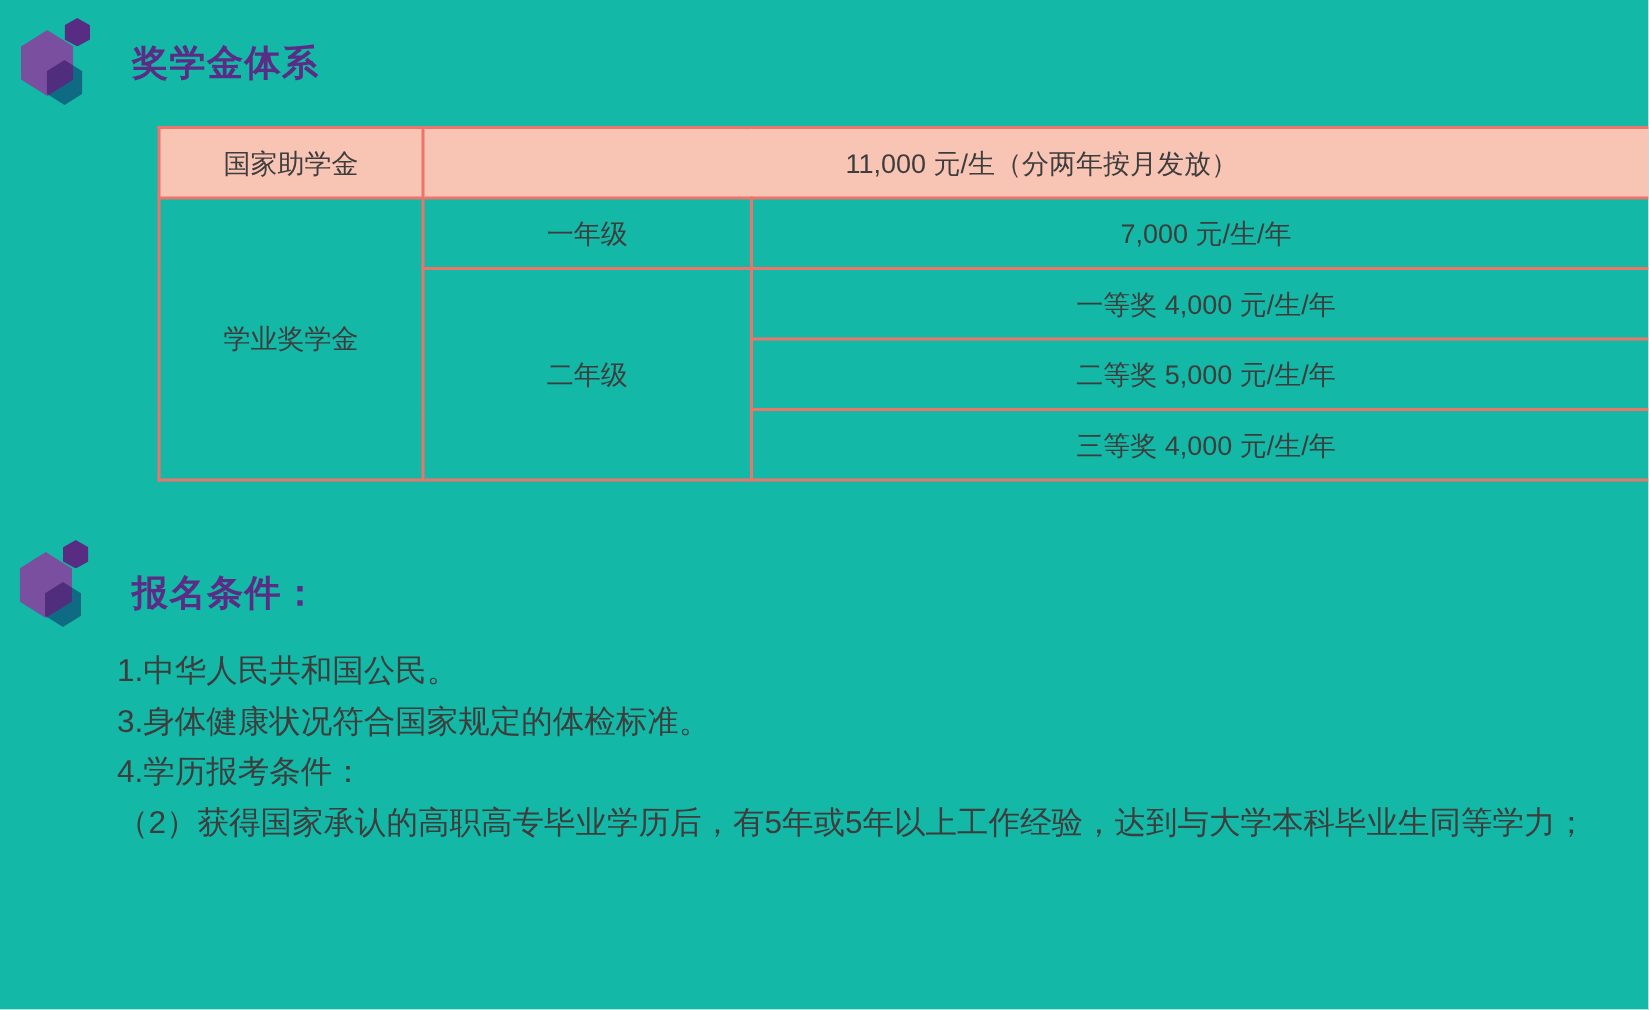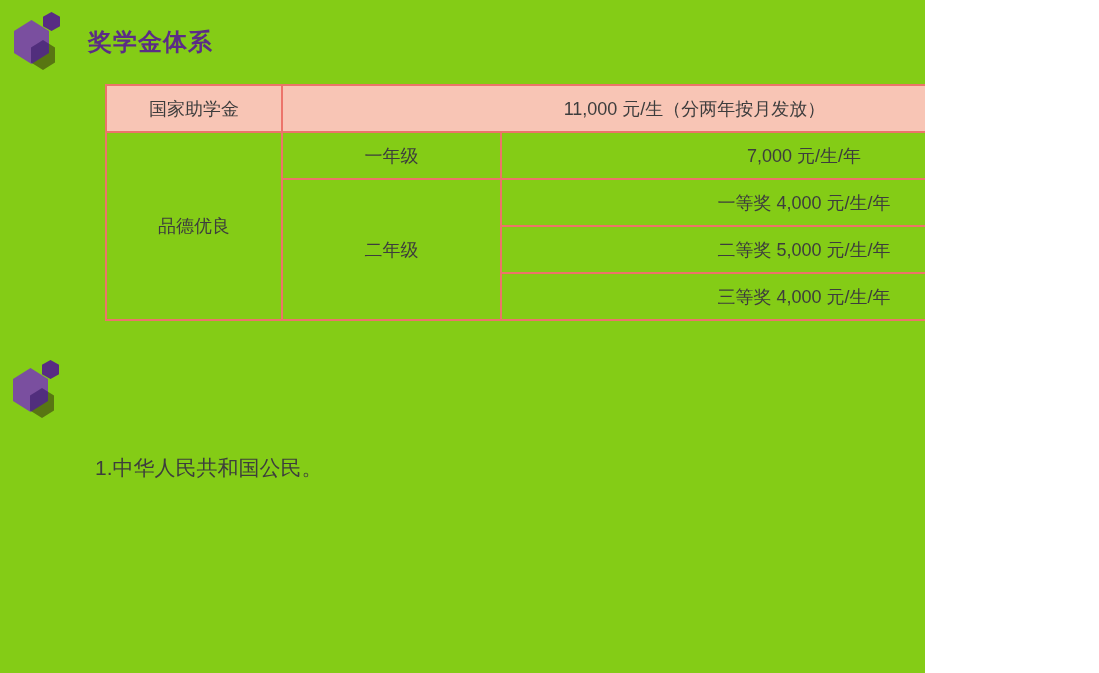--- a/index.html
+++ b/index.html
@@ -12,23 +12,23 @@
     --body-text:#3d3d3d;
   }
   *{margin:0;padding:0;box-sizing:border-box;}
   html,body{background:#fff;}
   body{
     font-family:"Liberation Sans","DejaVu Sans",sans-serif;
     color:var(--body-text);
   }
   .page{
     position:relative;
-    width:925px;
+    width:1099px;
     height:673px;
-    background:#84cc16;
+    background:#14b8a6;
     overflow:hidden;
   }
   
   .hex-cluster{
     position:absolute;
     width:64px;
     height:62px;
   }
   .hex{
     position:absolute;
@@ -85,26 +85,25 @@
   }
   .scholarship-table tr.hdr td{
     background:var(--table-header-bg);
   }
   .col-1{width:176px;}
   .col-2{width:219px;}
   .col-3{width:606px;}
   
   .requirements{
     position:absolute;
-    left:95px;
+    left:78px;
     top:431px;
     font-size:21px;
     line-height:33.5px;
     color:var(--body-text);
-    margin-top:20px;
   }
   .req-line{white-space:nowrap;}
 </style>
 </head>
 <body>
 
 <div class="page">
 
   <div class="hex-cluster" id="hex-1">
     <div class="hex hex-small"></div>
@@ -118,21 +117,21 @@
       <col class="col-1">
         <col class="col-2">
         <col class="col-3">
     </colgroup>
     <tbody>
       <tr class="hdr">
         <td>国家助学金</td>
         <td colspan="2">11,000 元/生（分两年按月发放）</td>
       </tr>
       <tr>
-        <td rowspan="4">品德优良</td>
+        <td rowspan="4">学业奖学金</td>
         <td>一年级</td>
         <td>7,000 元/生/年</td>
       </tr>
       <tr>
         <td rowspan="3">二年级</td>
         <td>一等奖 4,000 元/生/年</td>
       </tr>
       <tr>
         <td>二等奖 5,000 元/生/年</td>
       </tr>
@@ -140,18 +139,22 @@
         <td>三等奖 4,000 元/生/年</td>
       </tr>
     </tbody>
   </table>
 
   <div class="hex-cluster" id="hex-2">
     <div class="hex hex-small"></div>
     <div class="hex hex-large"></div>
     <div class="hex hex-light"></div>
   </div>
+  <h2 class="section-title" id="title-2">报名条件：</h2>
 
   <div class="requirements">
     <div class="req-line">1.中华人民共和国公民。</div>
+    <div class="req-line">3.身体健康状况符合国家规定的体检标准。</div>
+    <div class="req-line">4.学历报考条件：</div>
+    <div class="req-line">（2）获得国家承认的高职高专毕业学历后，有5年或5年以上工作经验，达到与大学本科毕业生同等学力；</div>
   </div>
 
 </div>
 
 </body></html>

